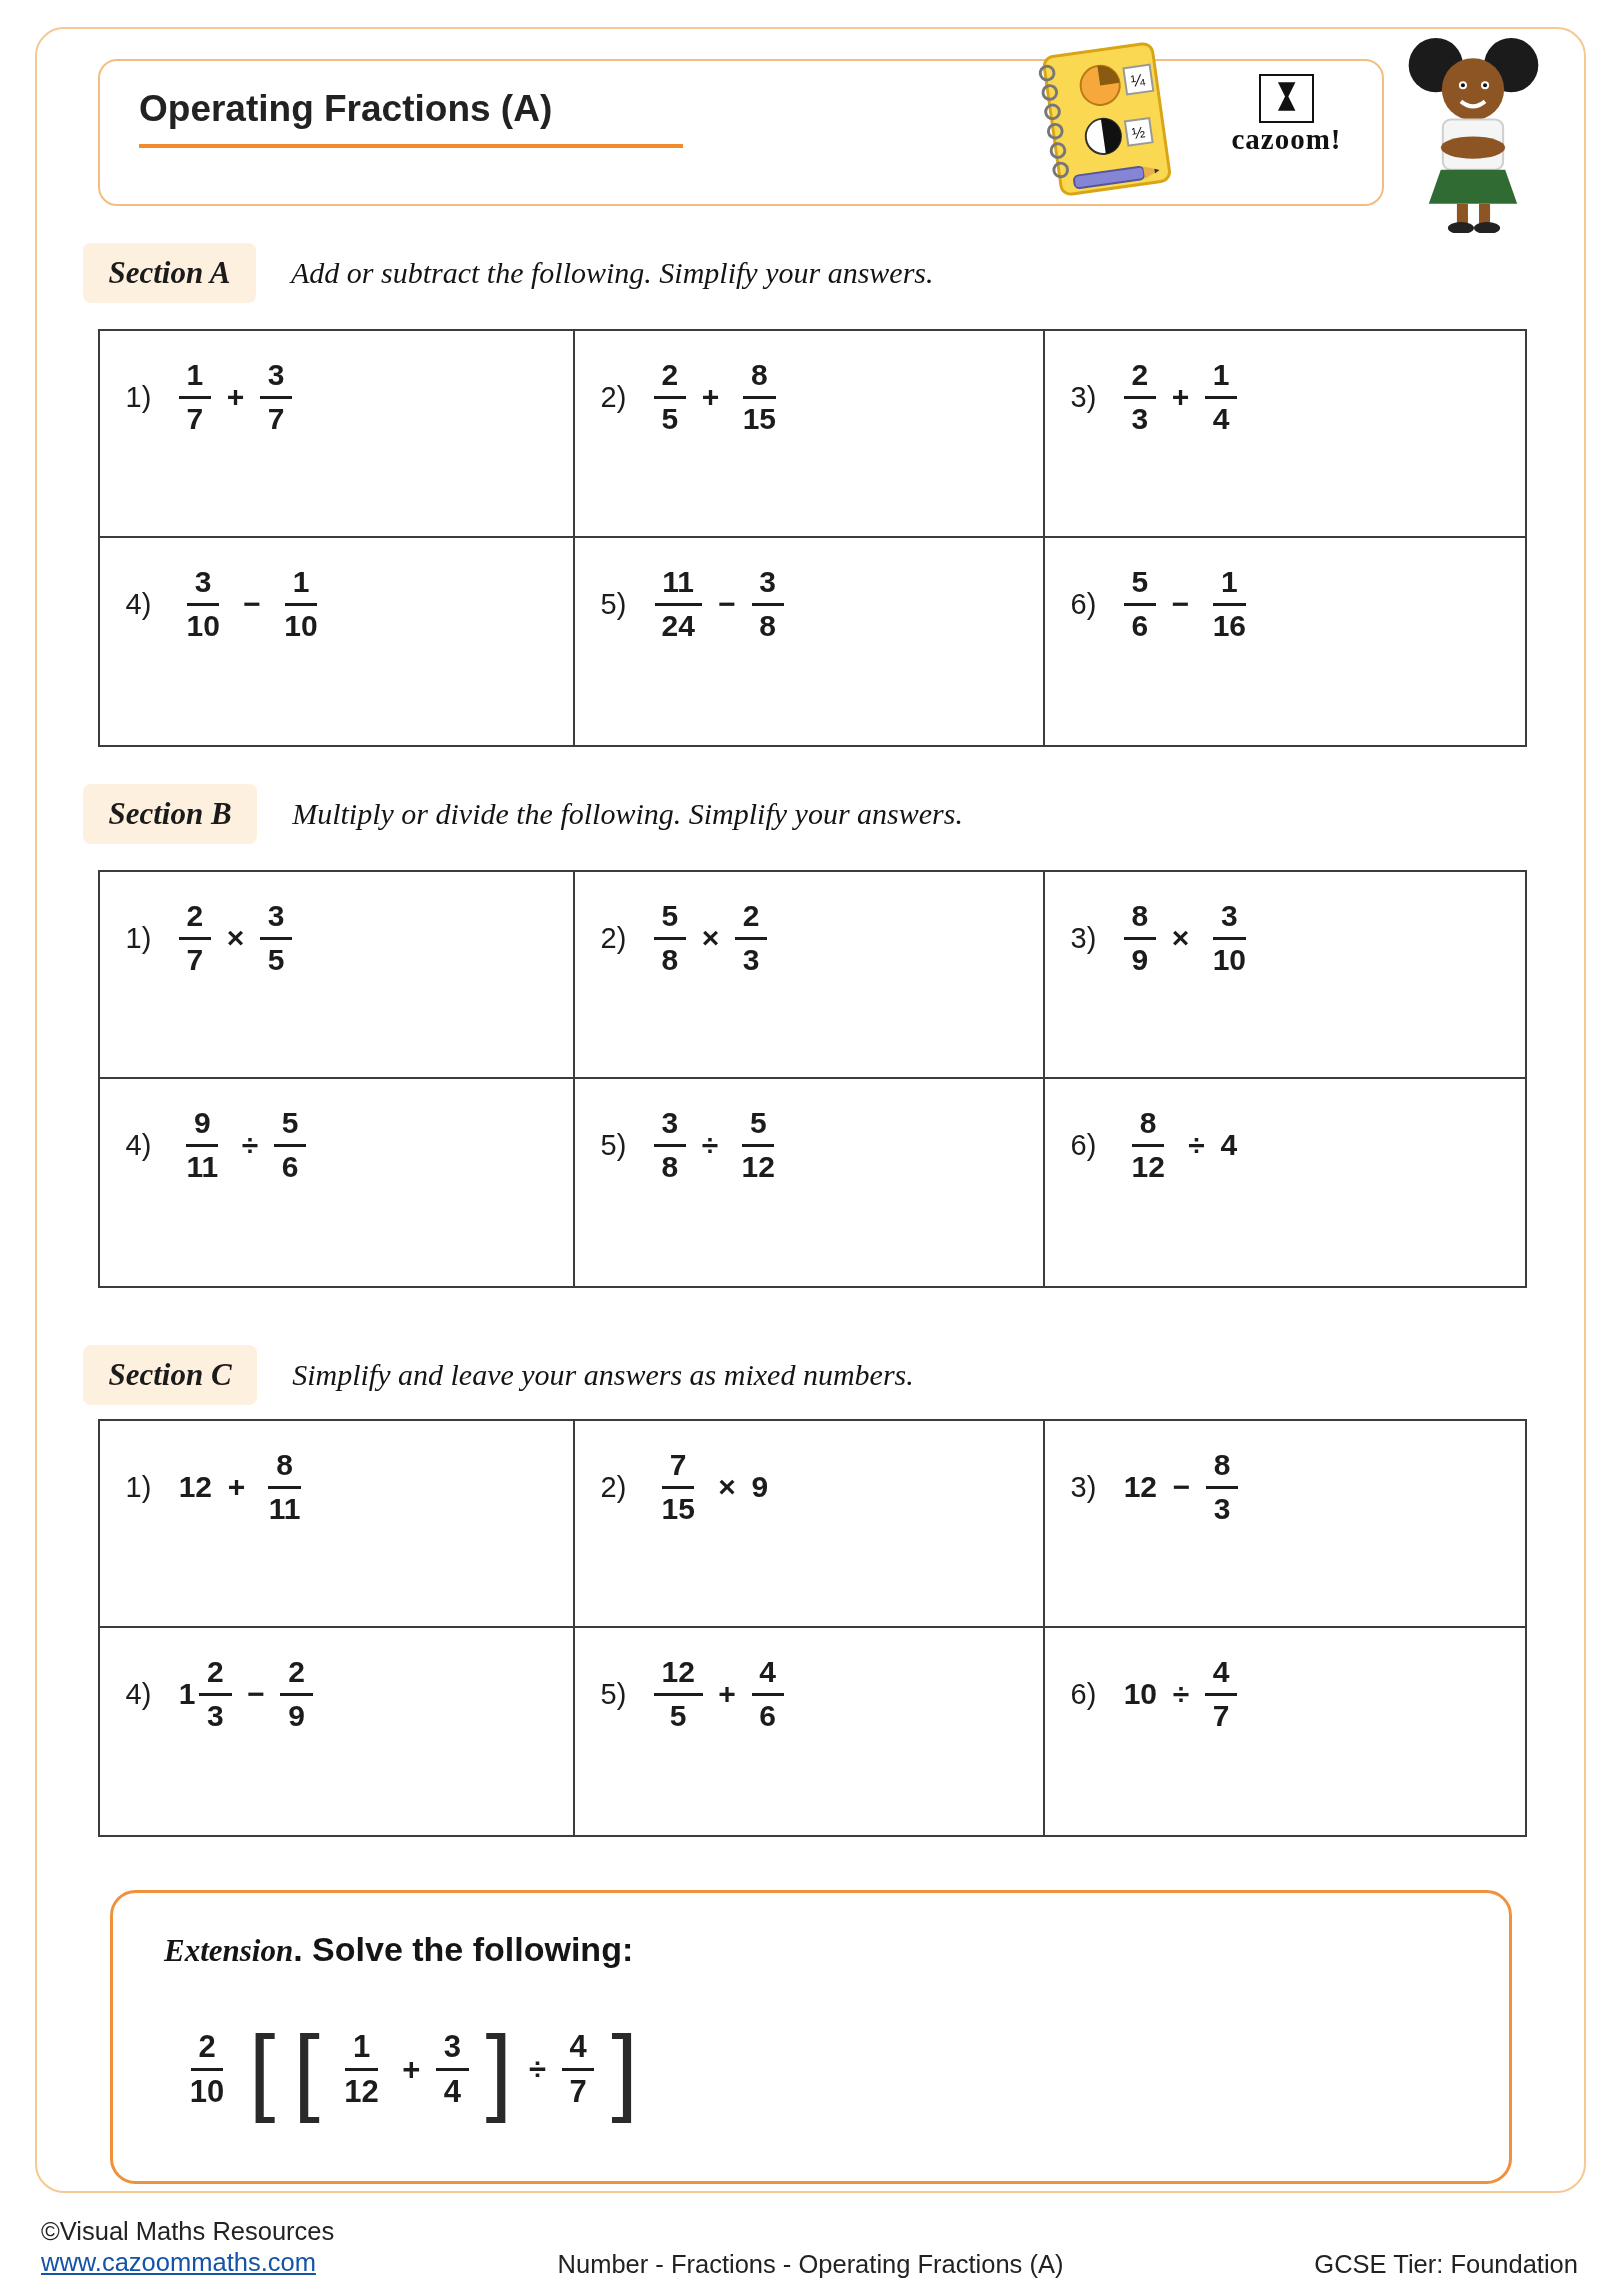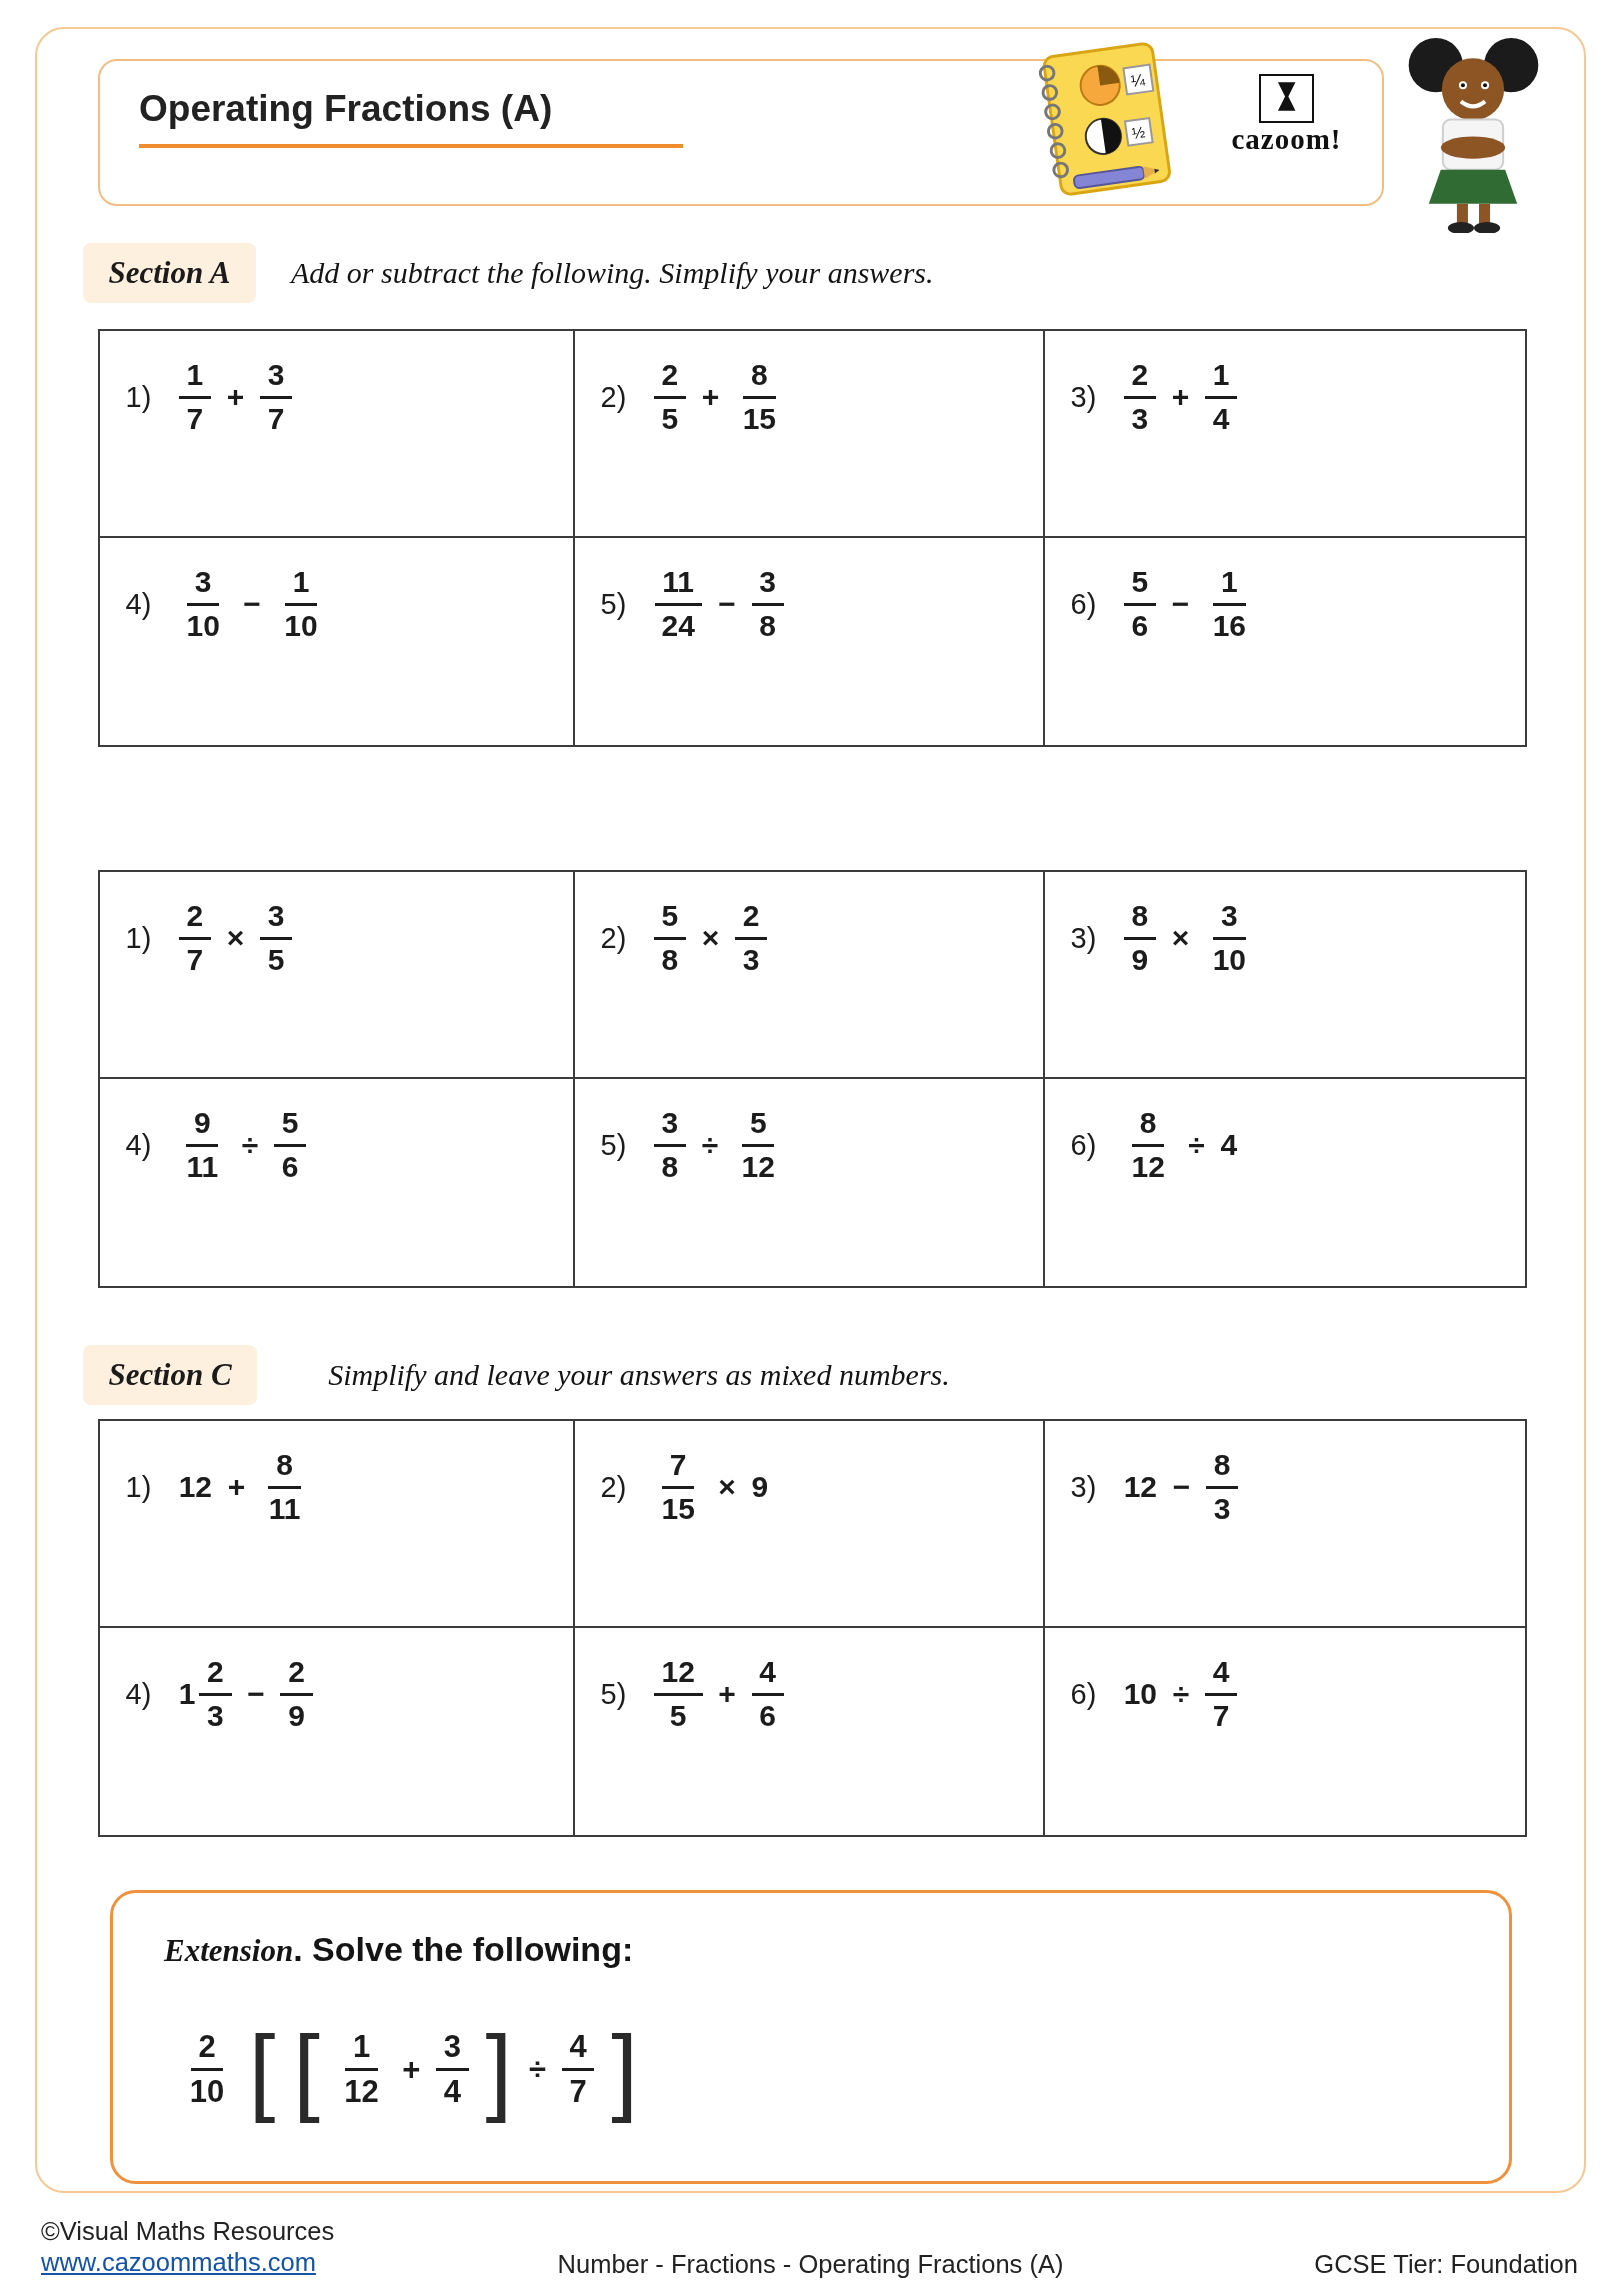--- a/index.html
+++ b/index.html
@@ -208,20 +208,24 @@
             <span class="op">−</span>
             <span class="frac">
               <span class="num">1</span>
               <span class="den">16</span>
             </span>
           </span>
         </div>
       </div>
   </div>
 
+  <div class="section-head" style="top:784px;">
+    <span class="sec-label">Section B</span>
+    <span class="sec-instr">Multiply or divide the following. Simplify your answers.</span>
+  </div>
   <div class="grid" style="top:870px;">
     <div class="cell">
         <div class="prob-line">
           <span class="pnum">1)</span>
           <span class="expr">
             <span class="frac">
               <span class="num">2</span>
               <span class="den">7</span>
             </span>
             <span class="op">×</span>
@@ -304,21 +308,21 @@
               <span class="num">8</span>
               <span class="den">12</span>
             </span>
             <span class="op">÷</span>
             <span class="int">4</span>
           </span>
         </div>
       </div>
   </div>
 
-  <div class="section-head" style="top:1345px;gap:36px;">
+  <div class="section-head" style="top:1345px;">
     <span class="sec-label">Section C</span>
     <span class="sec-instr">Simplify and leave your answers as mixed numbers.</span>
   </div>
   <div class="grid" style="top:1419px;">
     <div class="cell">
         <div class="prob-line">
           <span class="pnum">1)</span>
           <span class="expr">
             <span class="int">12</span>
             <span class="op">+</span>

